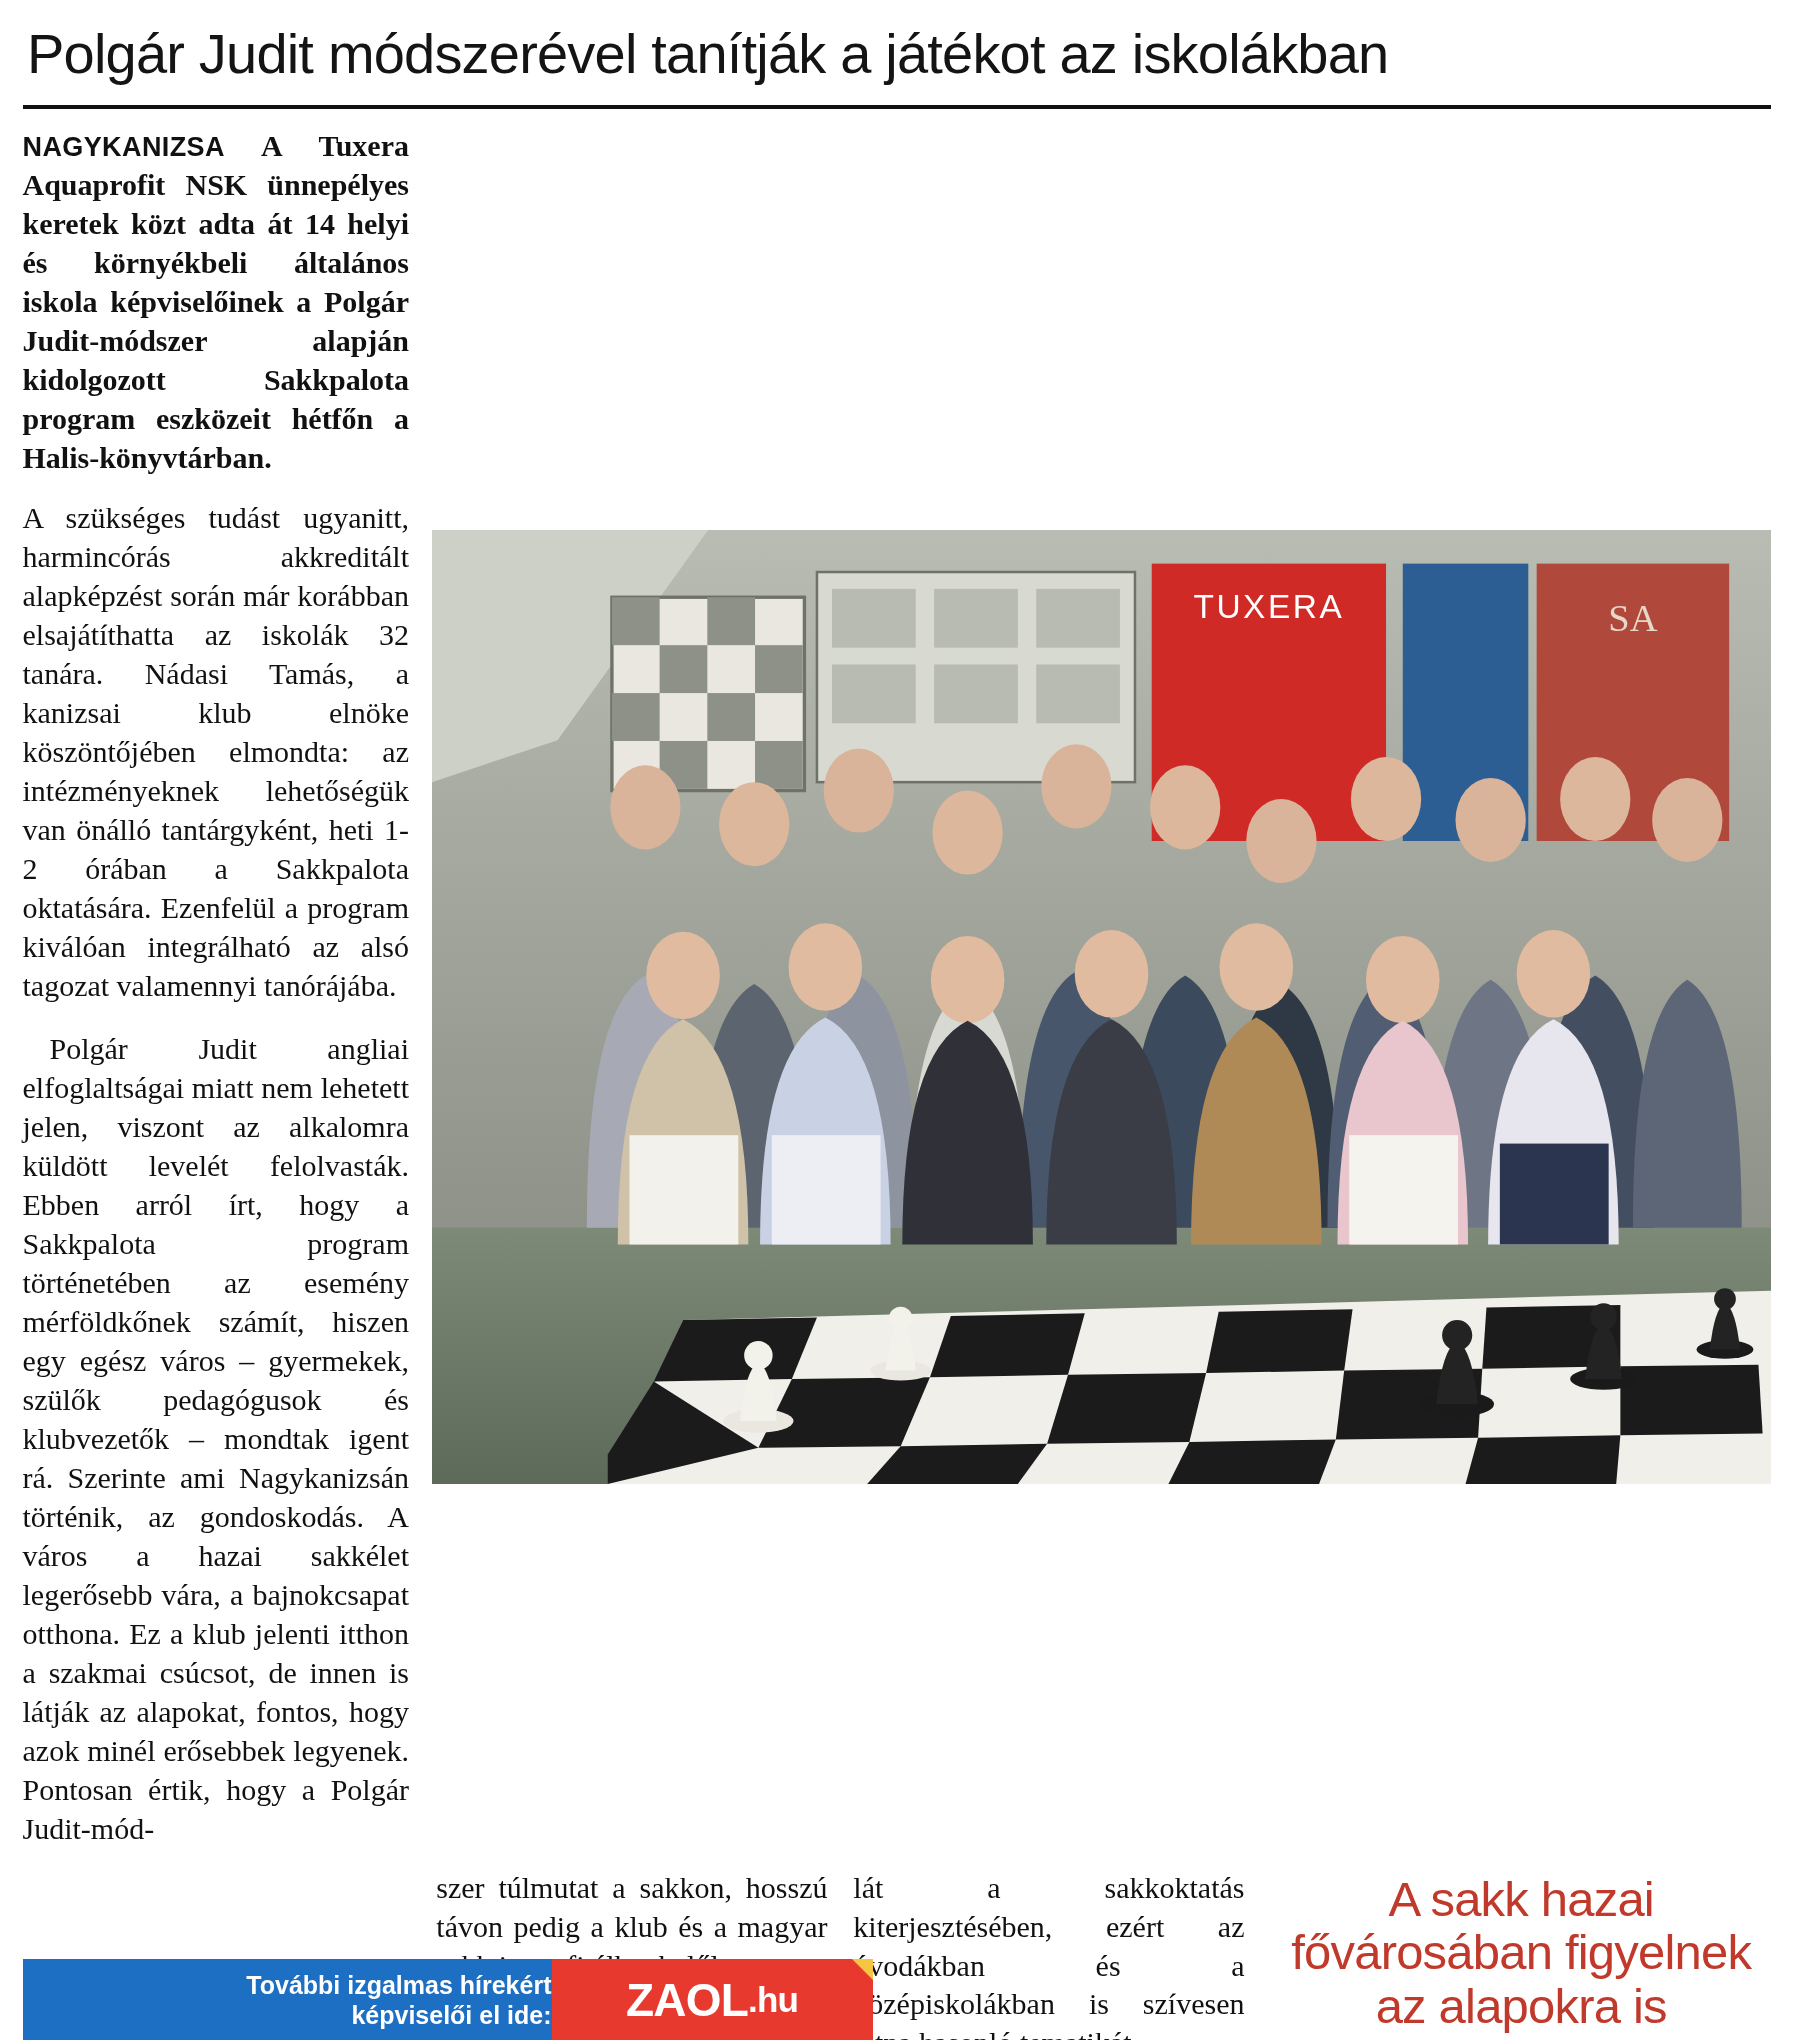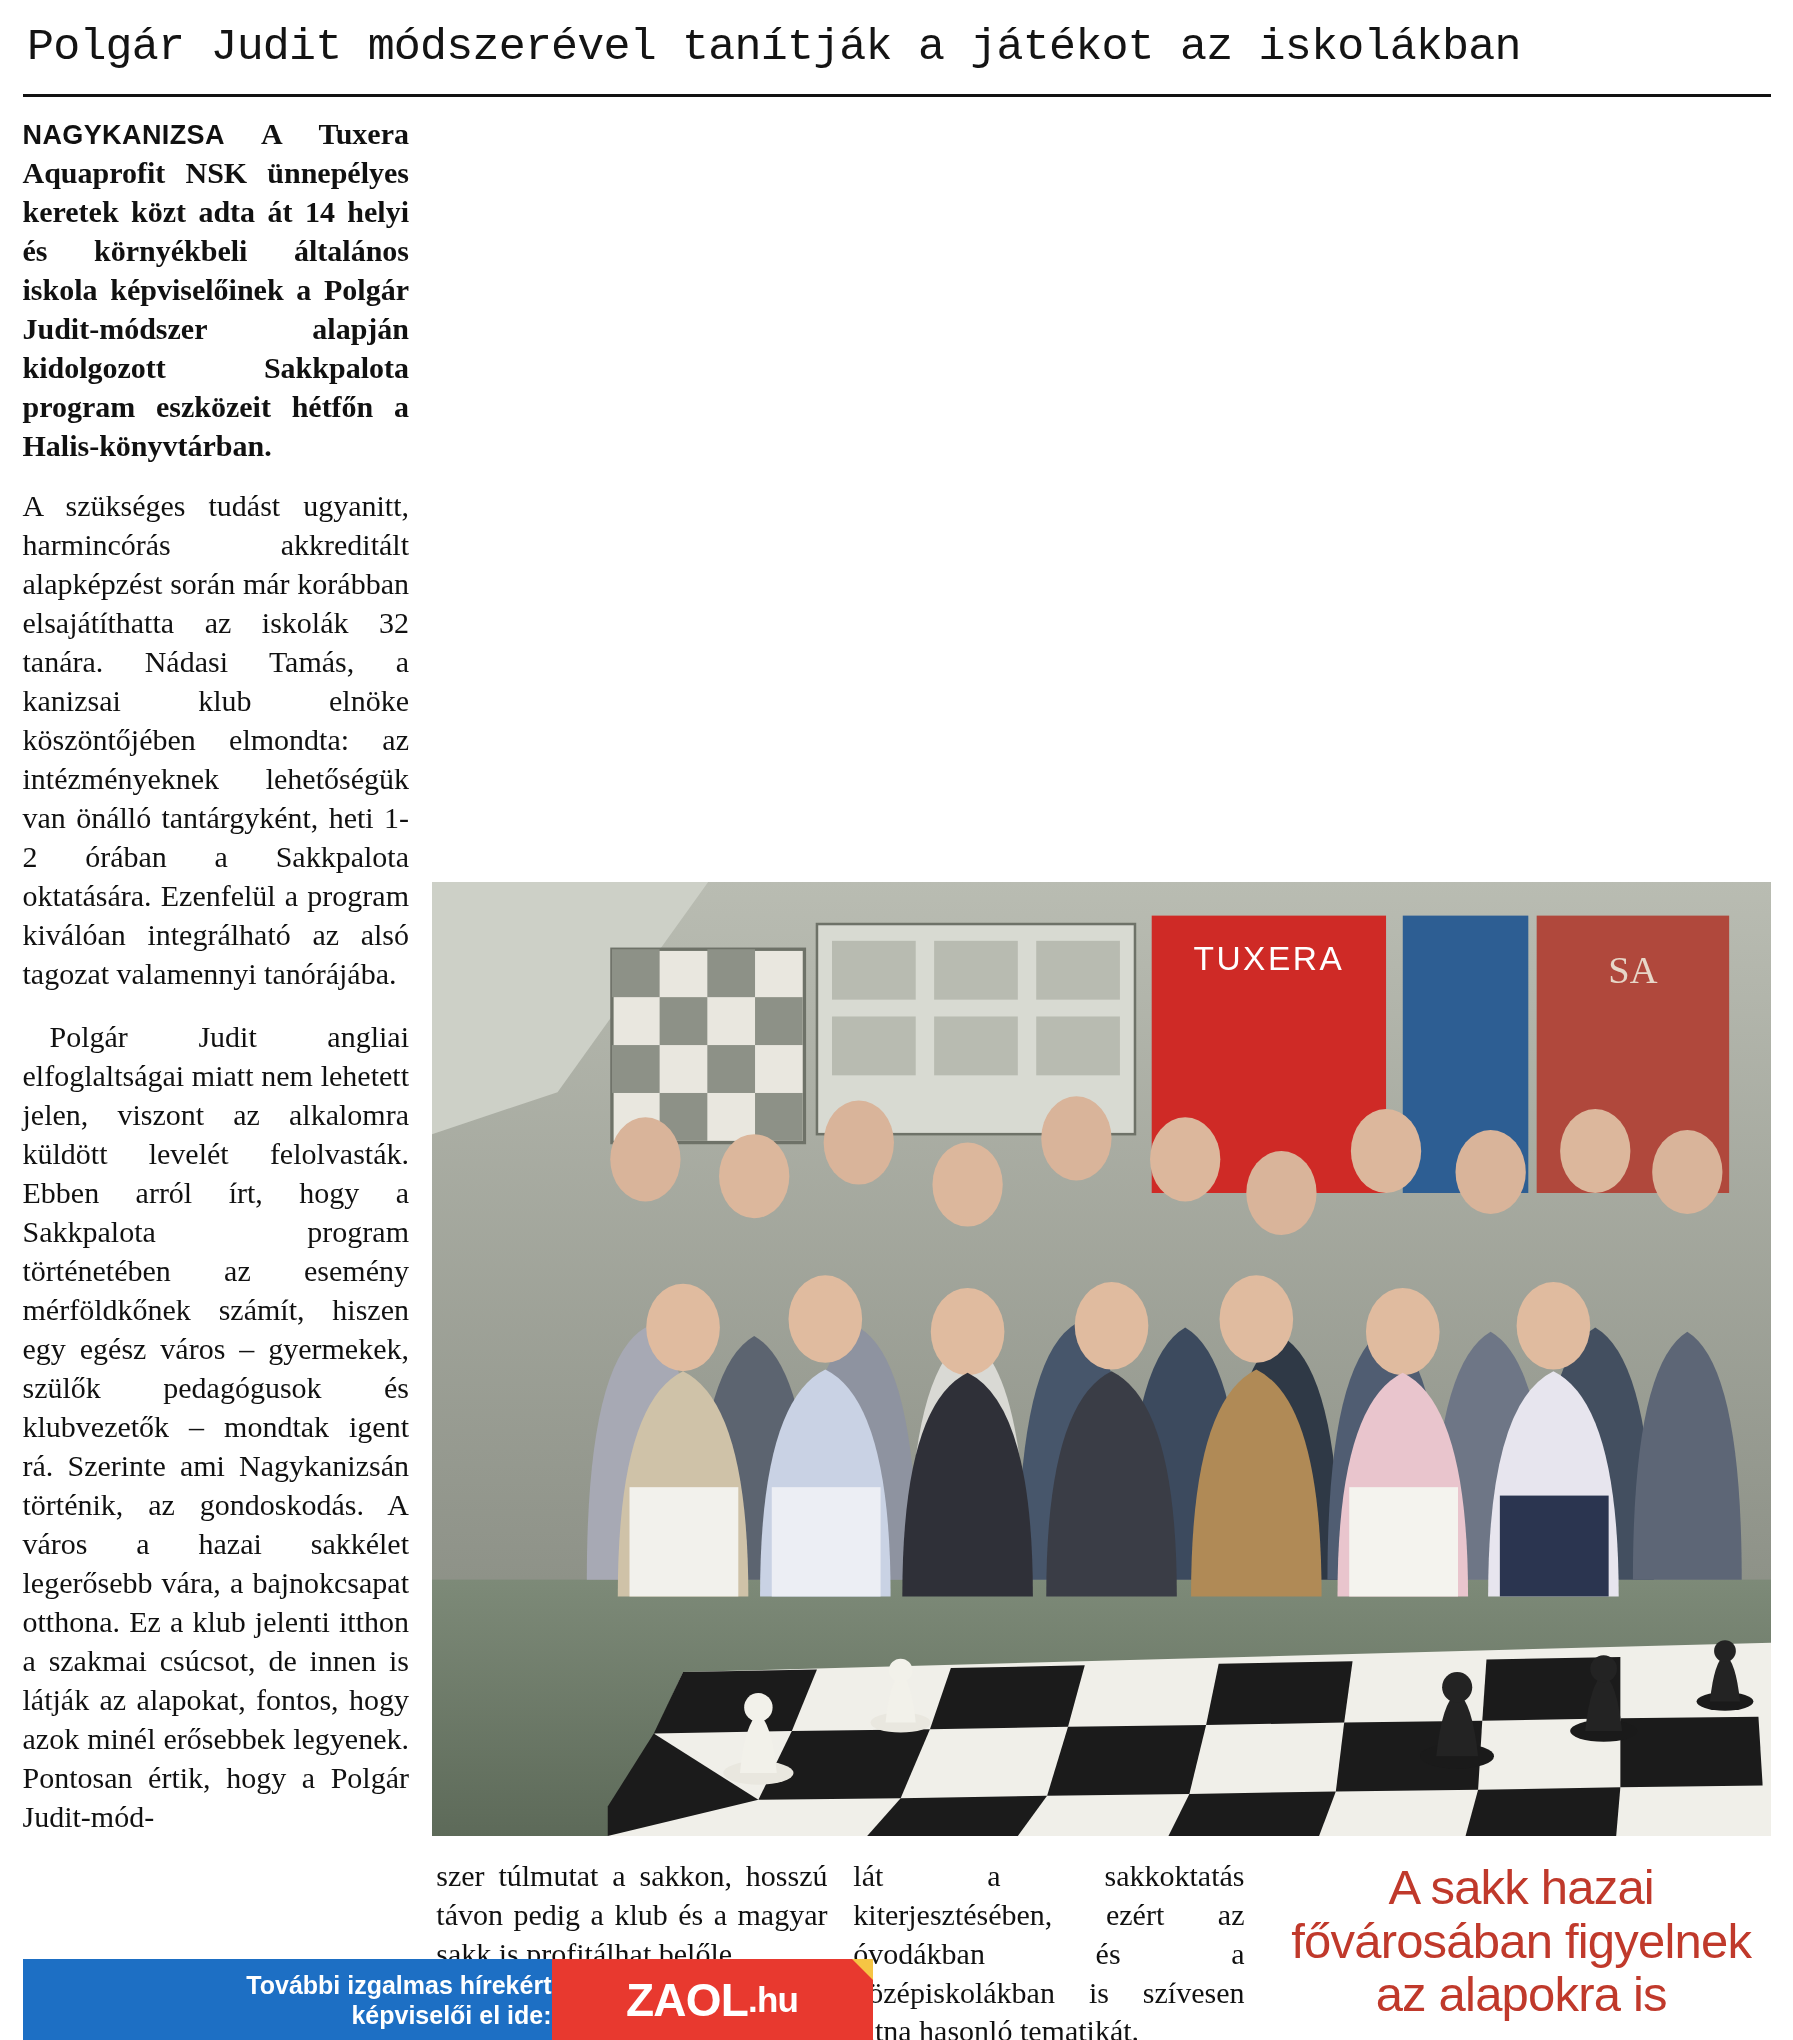--- a/index.html
+++ b/index.html
@@ -27,39 +27,39 @@
   .headline {
     font-family: "Liberation Sans", sans-serif;
     font-weight: bold;
     font-size: 122px;
     line-height: 1.0;
     letter-spacing: -2.4px;
     margin: 14.4px 0 0 22.5px;
     color: #0d0d0d;
   }
   .subhead {
-    font-family: Liberation Mono, monospace;
+    font-family: Liberation Sans, sans-serif;
     font-weight: normal;
-    font-size: 45px;
+    font-size: 56px;
     line-height: 1.08;
     margin: 24px 18px 0 27px;
     color: #141414;
     letter-spacing: -0.8px;
   }
   .rule-top {
     height: 3.2px;
     background: #111;
     margin: 21px 22.5px 0 22.5px;
   }
 
   
   .upper {
     display: flex;
     margin: 17.6px 22.5px 0 22.5px;
-    align-items: flex-end;
+    align-items: center;
   }
   .lead-col {
     width: 409px;
     flex: 0 0 409px;
     padding-right: 22.5px;
     box-sizing: border-box;
   }
   .lead-col p {
     margin: 0;
     font-size: 30px;

